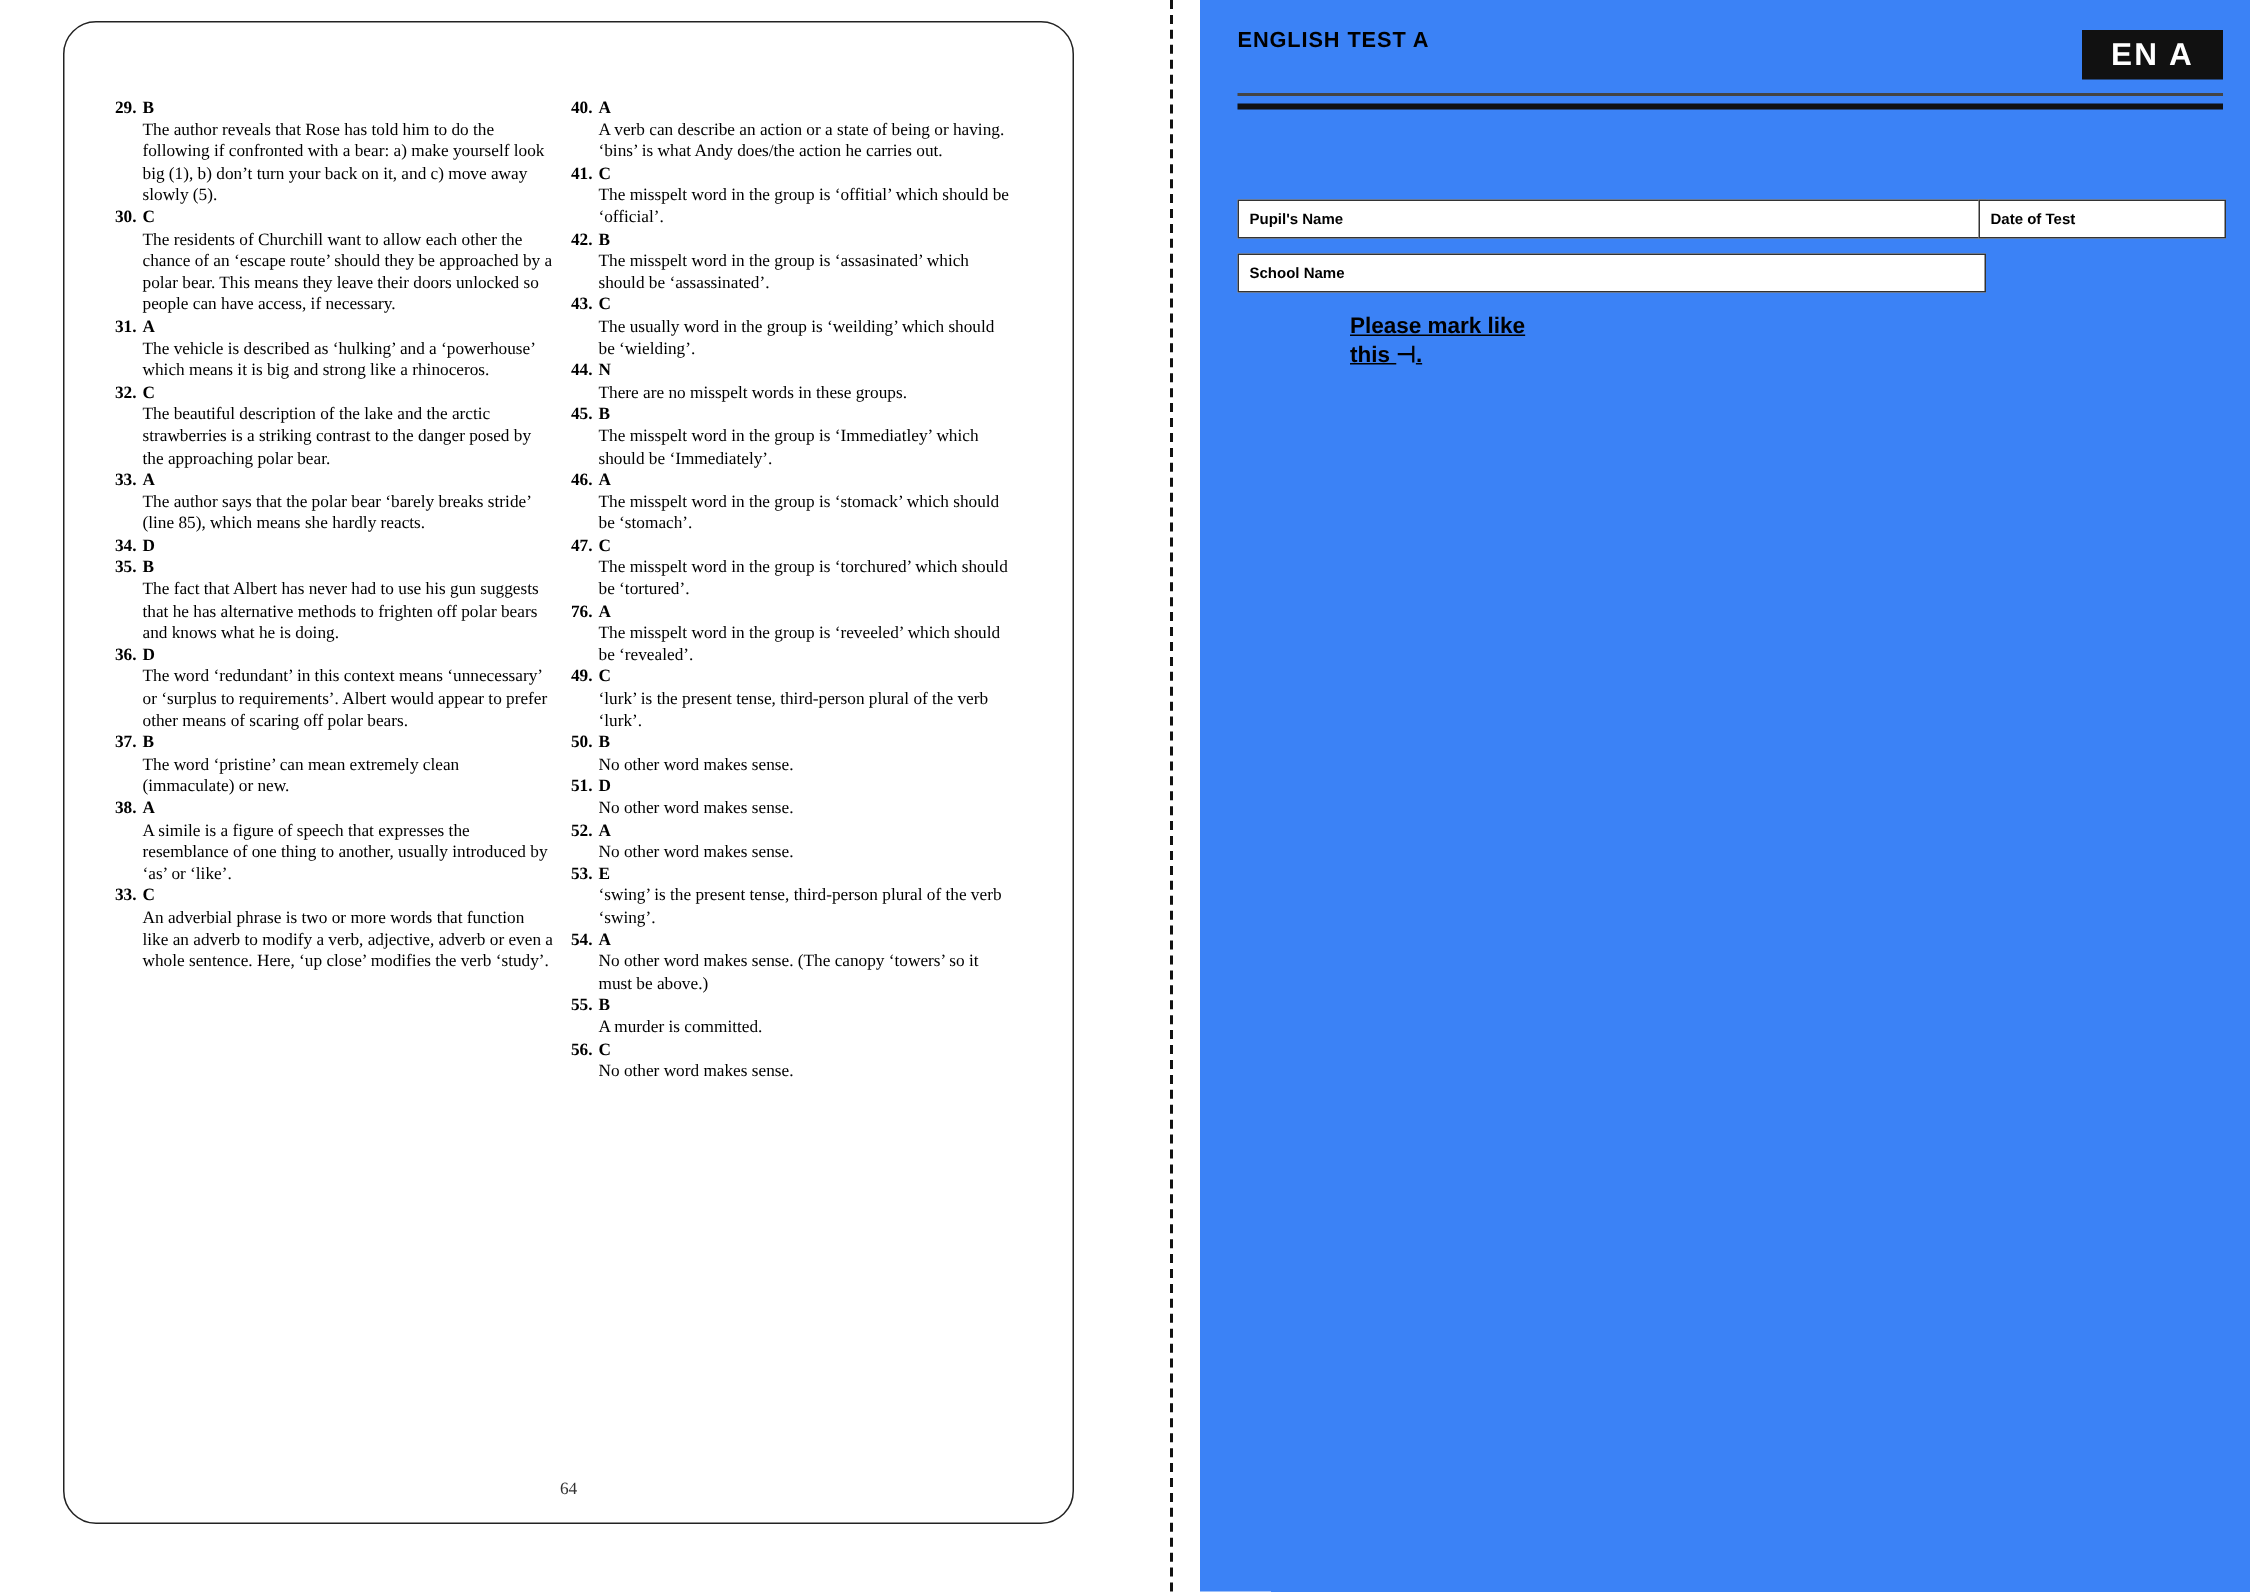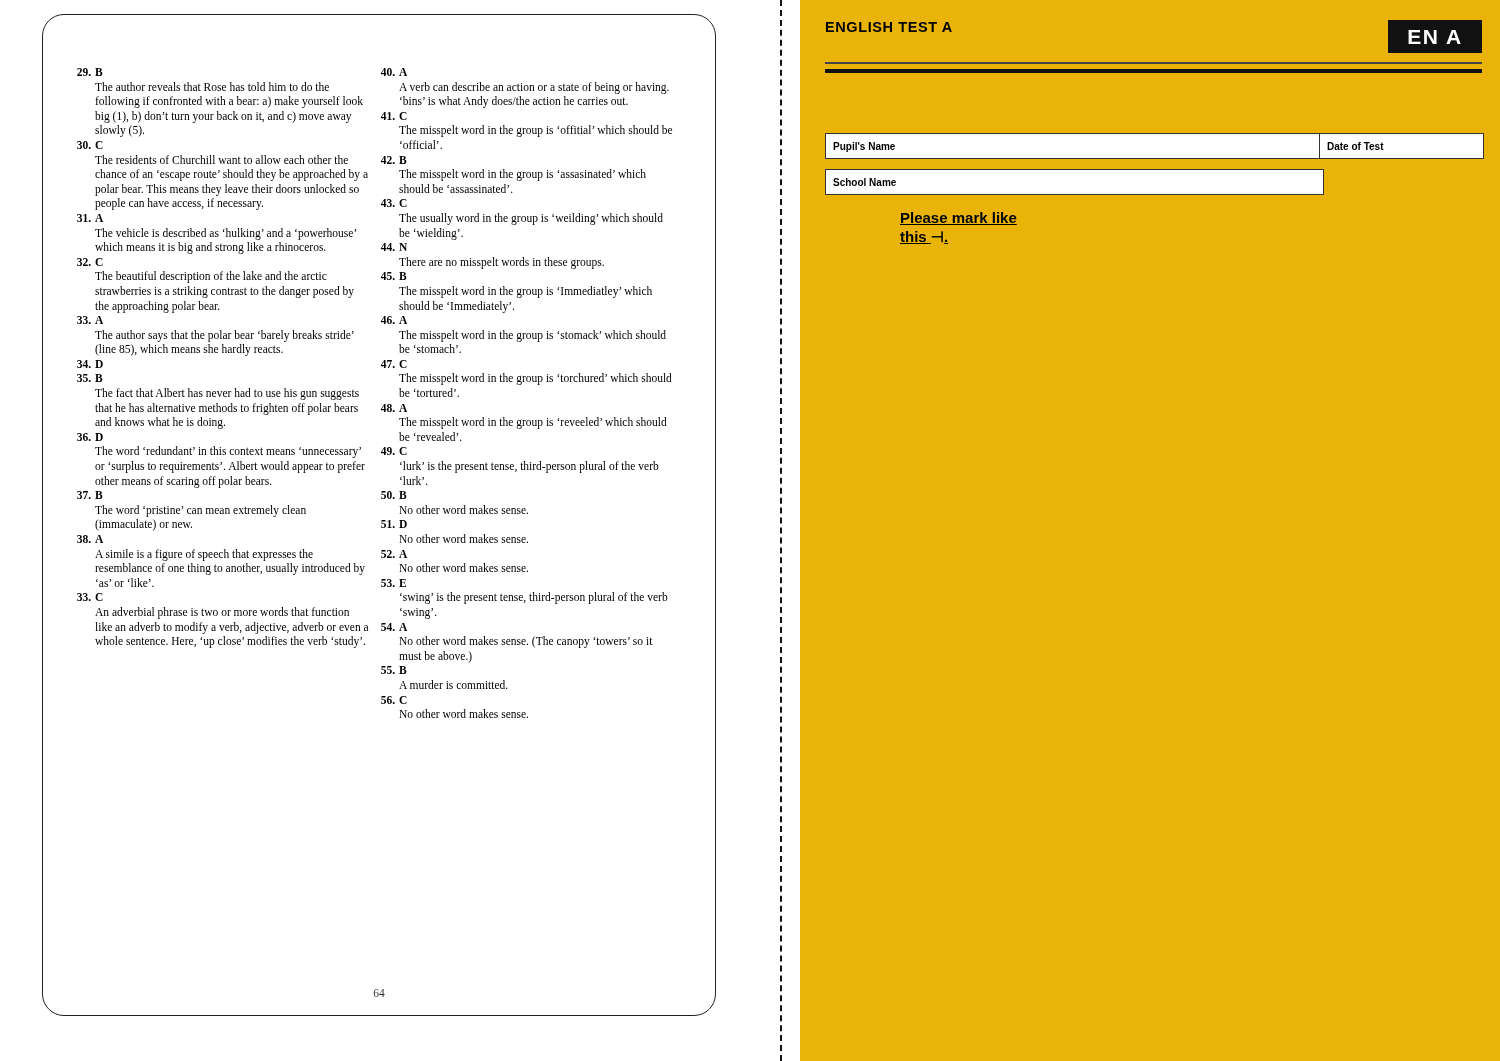--- a/index.html
+++ b/index.html
@@ -26,21 +26,21 @@
             line-height:14.6px;}
   .ans-letter{font-weight:bold;font-family:"Liberation Serif",serif;
               font-size:11.5px;line-height:14.6px;}
   .ans-expl{font-family:"Liberation Serif",serif;font-size:11.5px;
             line-height:14.6px;}
   #left-pagenum{position:absolute;left:0;right:0;bottom:16px;text-align:center;
                 font-family:"Liberation Serif",serif;font-size:11.5px;color:#333;}
 
   
   #right-page{position:absolute;left:800px;top:0;width:700px;height:1061px;
-              background:#eab308;}
+              background:#3b82f6;}
 
   .rp-title{position:absolute;left:25px;top:19px;font-size:14.5px;
             font-weight:bold;letter-spacing:.6px;}
   .ena-badge{position:absolute;right:18px;top:20px;width:94px;height:33px;
              background:#111;color:#fff;display:flex;align-items:center;
              justify-content:center;font-size:21px;font-weight:bold;
              letter-spacing:1.5px;}
 
   .rule-thin{position:absolute;left:25px;right:18px;top:62px;height:1.6px;
              background:#444;}
@@ -199,21 +199,21 @@
             </div>
           </div>
           <div class="ans-item">
             <div class="ans-num">47.</div>
             <div class="ans-body">
               <div class="ans-letter">C</div>
               <div class="ans-expl">The misspelt word in the group is ‘torchured’ which should be ‘tortured’.</div>
             </div>
           </div>
           <div class="ans-item">
-            <div class="ans-num">48.</div>
+            <div class="ans-num">76.</div>
             <div class="ans-body">
               <div class="ans-letter">A</div>
               <div class="ans-expl">The misspelt word in the group is ‘reveeled’ which should be ‘revealed’.</div>
             </div>
           </div>
           <div class="ans-item">
             <div class="ans-num">49.</div>
             <div class="ans-body">
               <div class="ans-letter">C</div>
               <div class="ans-expl">‘lurk’ is the present tense, third-person plural of the verb ‘lurk’.</div>

